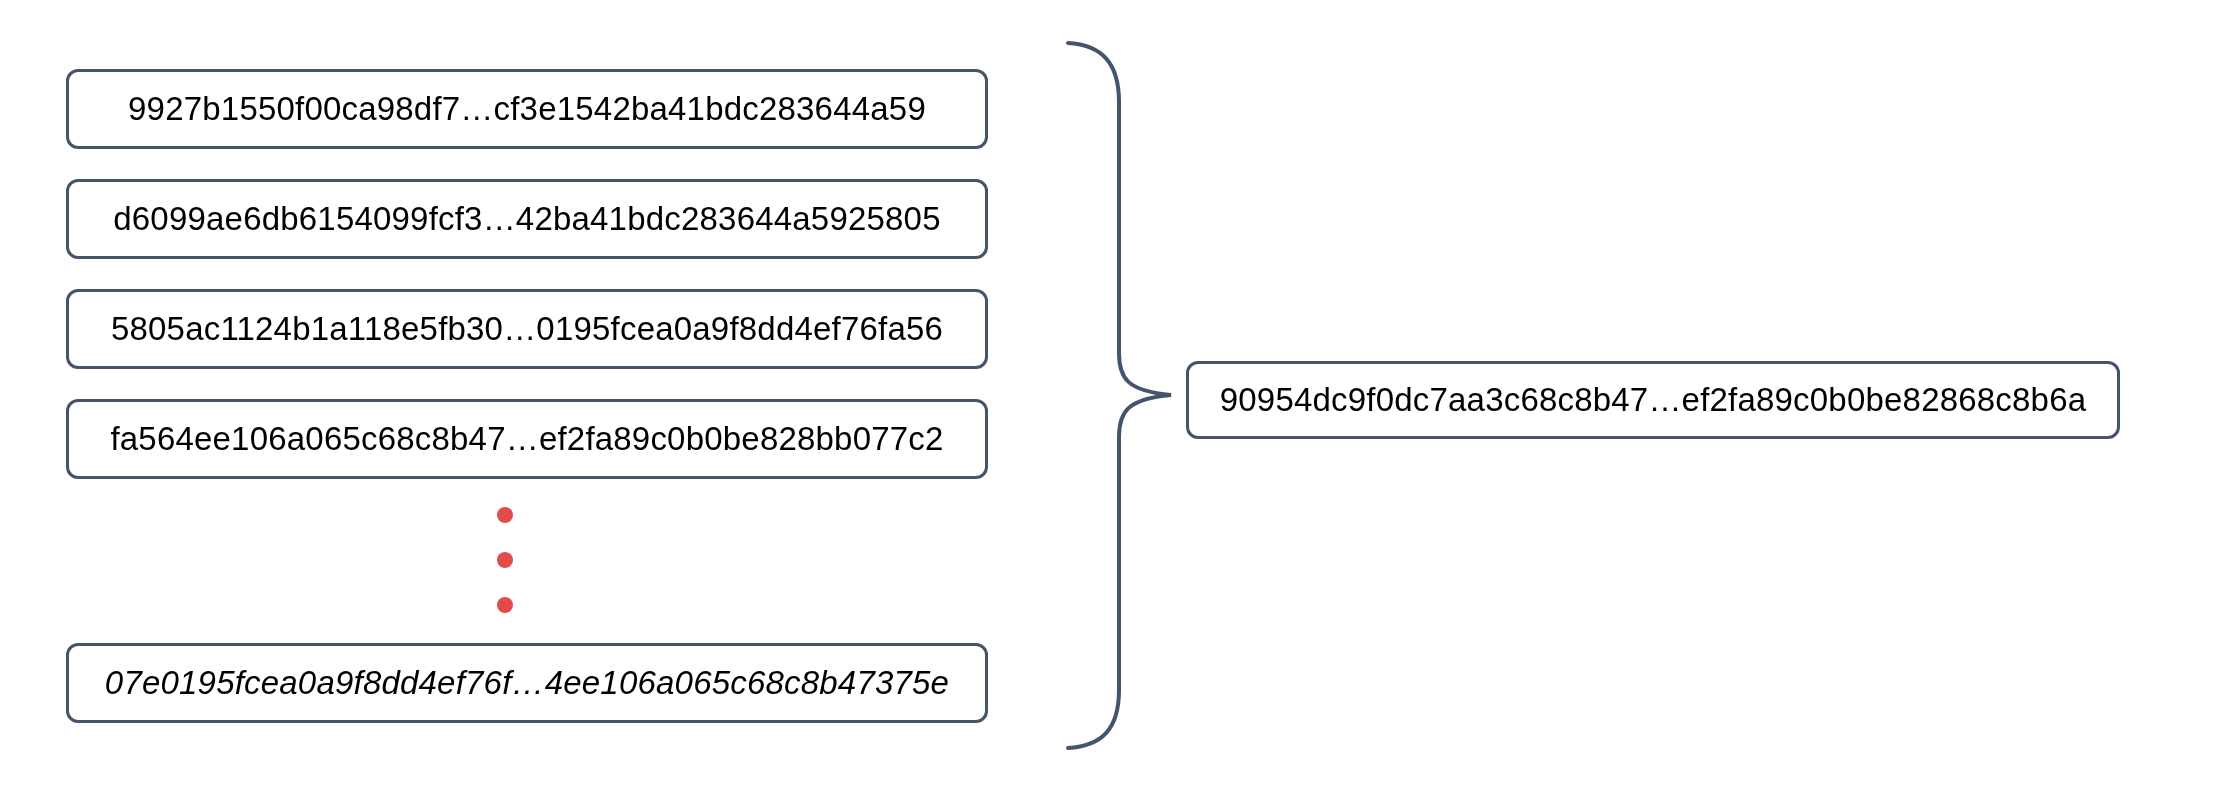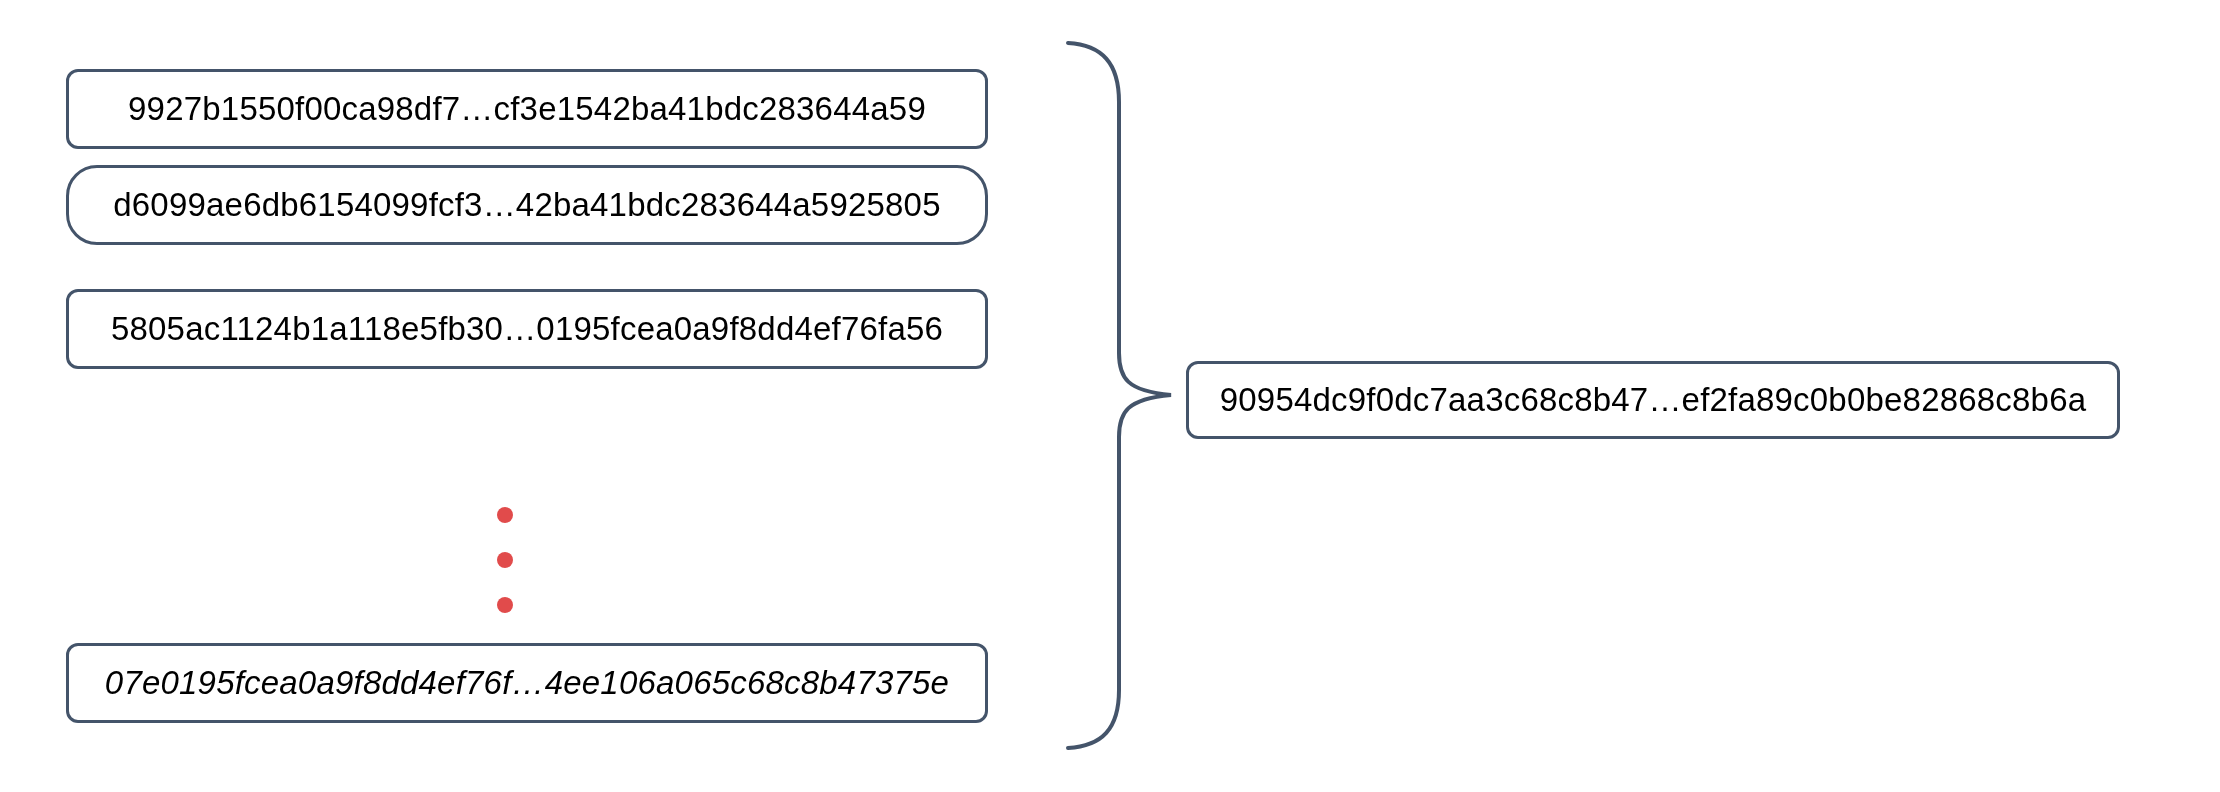--- a/index.html
+++ b/index.html
@@ -29,21 +29,21 @@
     align-items: center;
     justify-content: center;
   }
   .hash-text {
     font-size: 33px;
     color: #000000;
     white-space: nowrap;
     letter-spacing: 0.2px;
   }
   .in1 { top: 69px; }
-  .in2 { top: 165px; border-radius: 31px; }
+  .in2 { top: 179px; }
   .in3 { top: 289px; align-items: center; }
   .in4 { top: 399px; }
   .in5 { top: 643px; font-style: italic; }
   .output-box {
     left: 1186px;
     top: 361px;
     width: 934px;
     height: 78px;
   }
   .dots {
@@ -83,20 +83,23 @@
   </div>
 
   <div class="hash-box in2">
     <span class="hash-text">d6099ae6db6154099fcf3…42ba41bdc283644a5925805</span>
   </div>
 
   <div class="hash-box in3">
     <span class="hash-text">5805ac1124b1a118e5fb30…0195fcea0a9f8dd4ef76fa56</span>
   </div>
 
+  <div class="hash-box in4">
+    <span class="hash-text">fa564ee106a065c68c8b47…ef2fa89c0b0be828bb077c2</span>
+  </div>
 
   <div class="dots">
     <div class="dot dot1"></div>
     <div class="dot dot2"></div>
     <div class="dot dot3"></div>
   </div>
 
   <div class="hash-box in5">
     <span class="hash-text">07e0195fcea0a9f8dd4ef76f…4ee106a065c68c8b47375e</span>
   </div>

